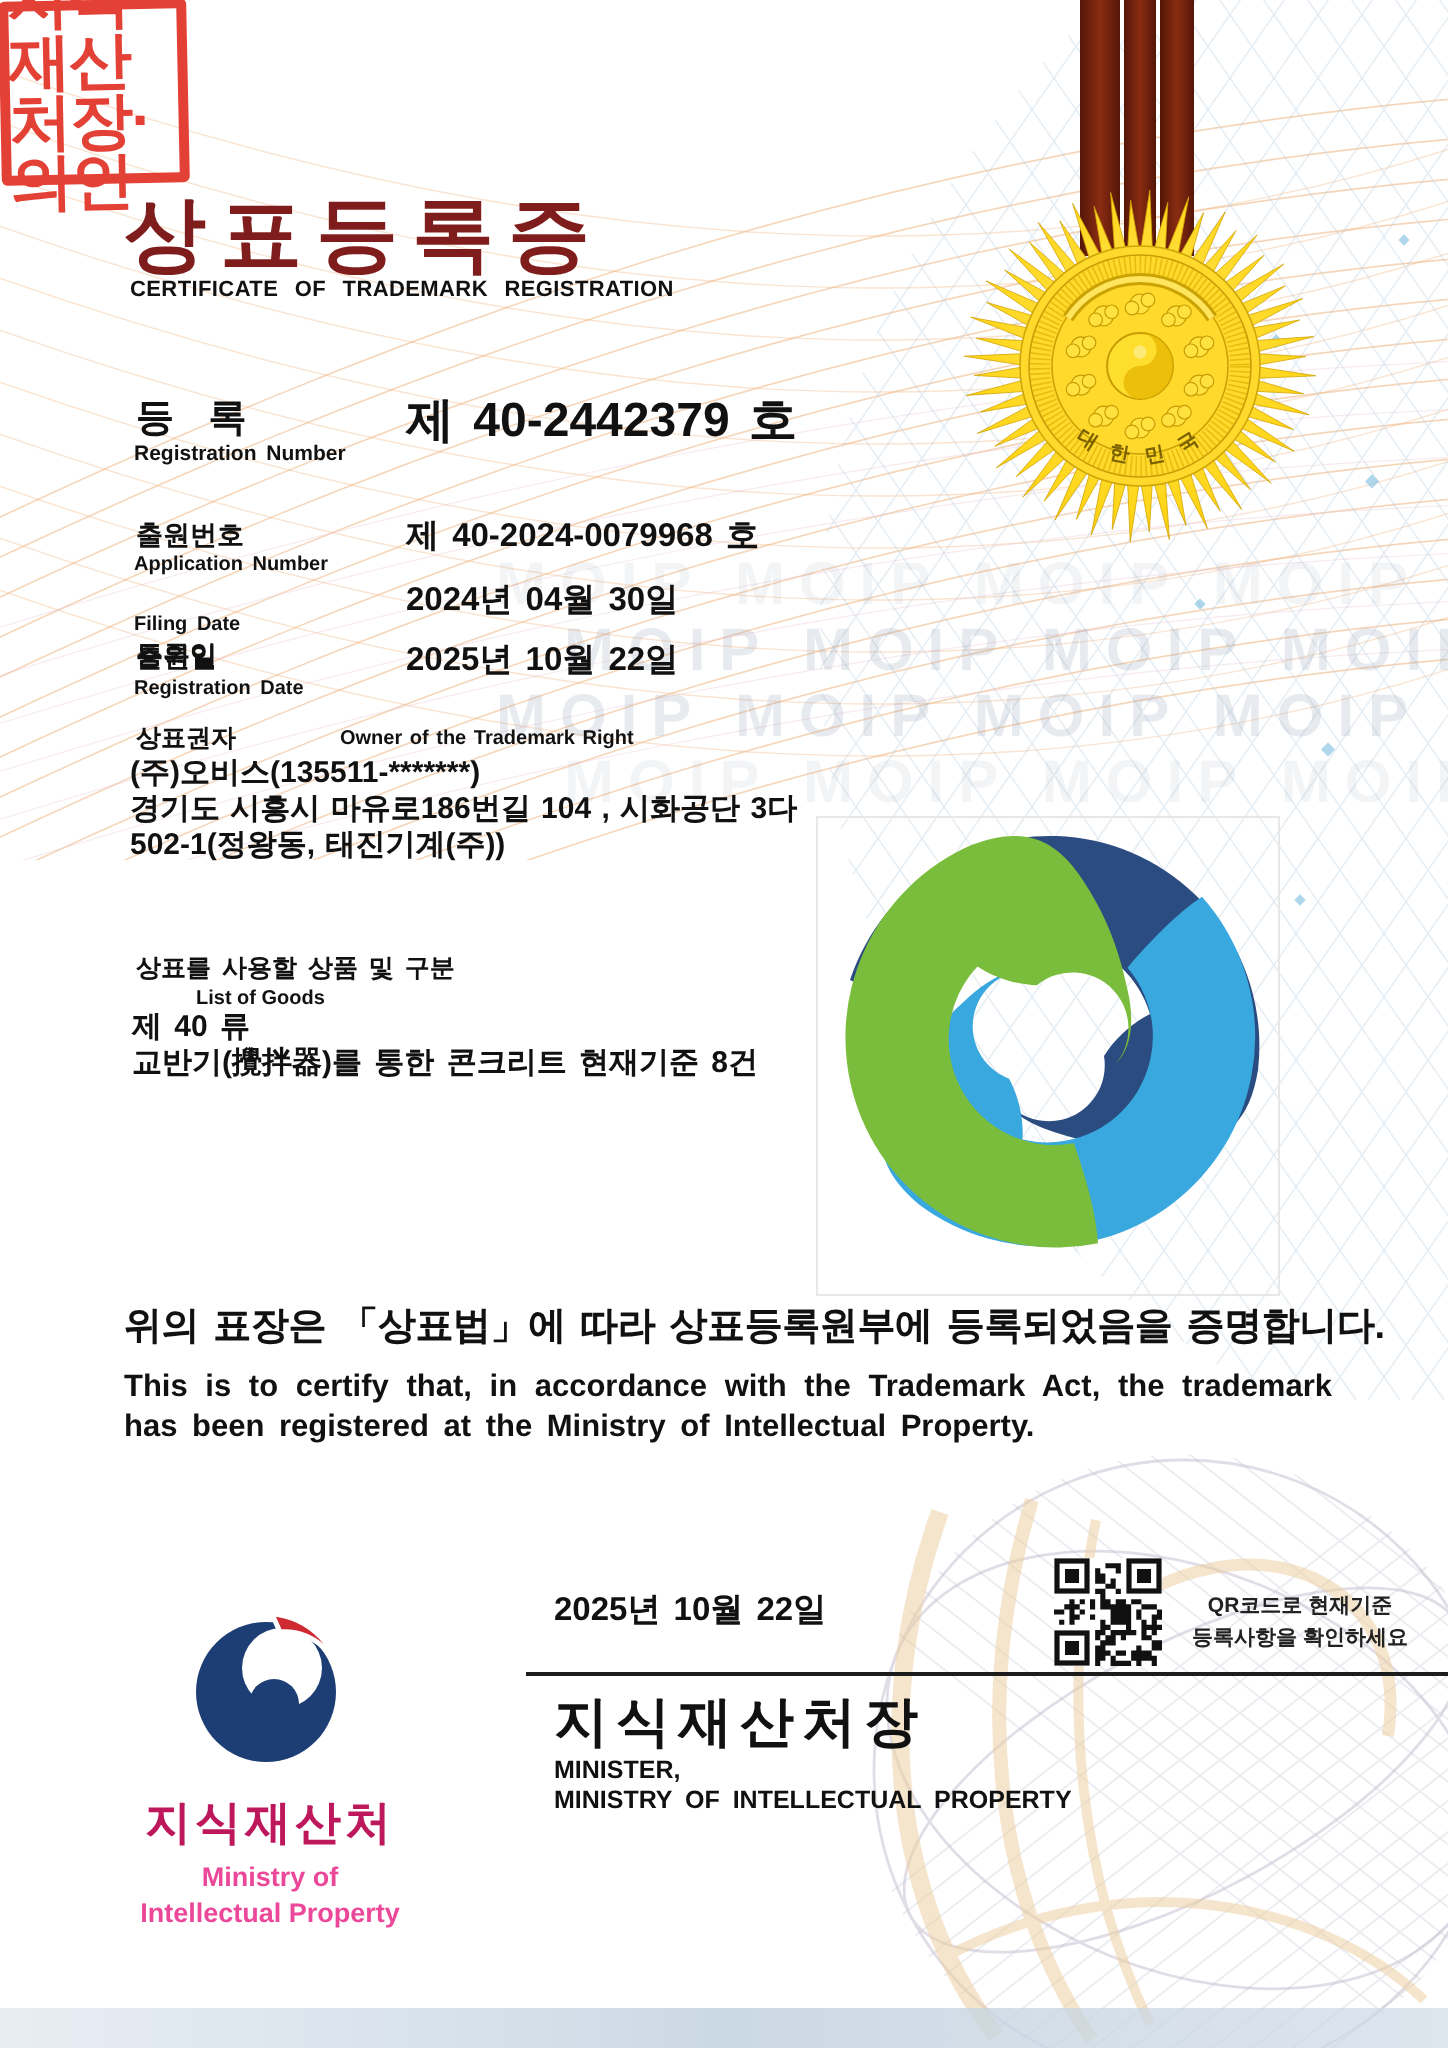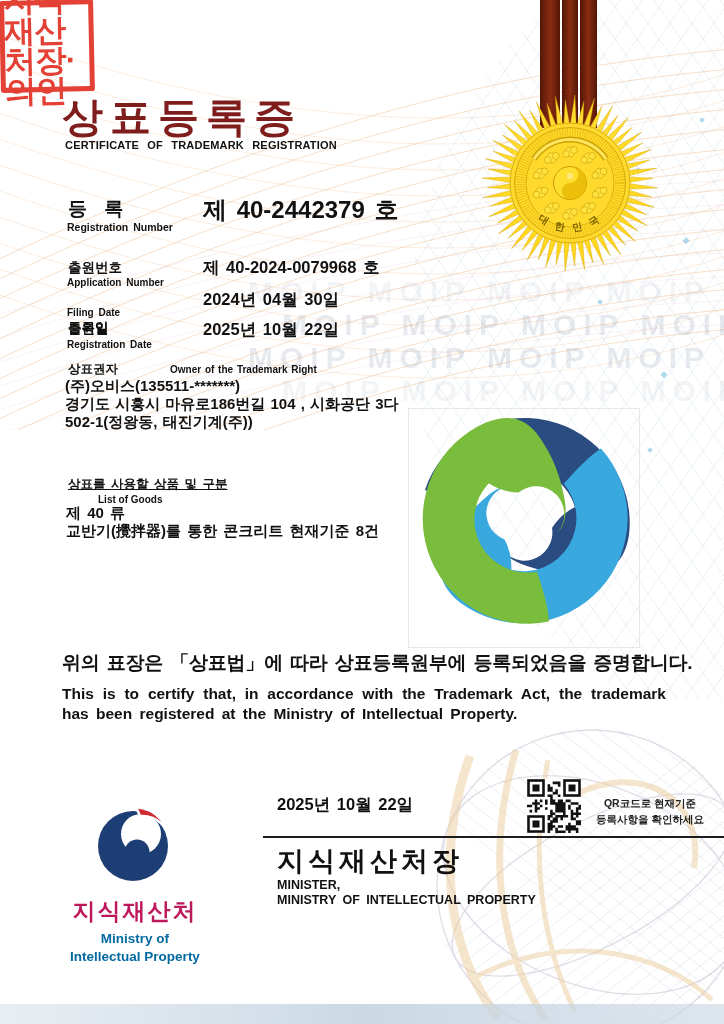--- a/index.html
+++ b/index.html
@@ -12,42 +12,42 @@
   .subtitle{left:65px;top:139px;font-size:11px;font-weight:bold;word-spacing:5px;letter-spacing:.2px;}
   .reg-label{left:68px;top:196px;font-size:19px;font-weight:bold;letter-spacing:6px;}
   .reg-sub{left:67px;top:221px;font-size:10.5px;font-weight:bold;word-spacing:2px;}
   .reg-value{left:203px;top:194px;font-size:24px;font-weight:bold;word-spacing:3px;}
   .f-label{font-size:13.5px;font-weight:bold;}
   .f-sub{font-size:10px;font-weight:bold;word-spacing:2px;}
   .f-value{font-size:16.5px;font-weight:bold;word-spacing:2px;}
   .owner-label{left:68px;top:361px;font-size:12.5px;font-weight:bold;}
   .owner-sub{left:170px;top:364px;font-size:10px;font-weight:bold;word-spacing:1px;}
   .owner-line{left:65px;font-size:15px;font-weight:bold;word-spacing:1px;}
-  .goods-label{left:68px;top:476px;font-size:12.5px;font-weight:bold;word-spacing:2px;text-decoration:underline;}
+  .goods-label{left:68px;top:476px;font-size:12.5px;font-weight:bold;word-spacing:2px;}
   .goods-sub{left:66px;top:494px;font-size:10px;font-weight:bold;padding-left:32px;}
   .goods-line{left:66px;font-size:15px;font-weight:bold;word-spacing:2px;}
   .cert-ko{left:62px;top:650px;font-size:19px;font-weight:bold;word-spacing:2px;letter-spacing:-0.2px;}
   .cert-en{left:62px;top:684px;width:604px;font-size:15.5px;font-weight:bold;line-height:1.3;
            text-align:justify;word-spacing:3px;}
   .issue-date{left:277px;top:794px;font-size:16.5px;font-weight:bold;word-spacing:2px;}
   .rule{left:263px;top:836px;width:461px;height:2px;background:#1c1c1c;z-index:3;position:absolute;}
   .minister-ko{left:277px;top:843px;font-size:27px;font-weight:800;letter-spacing:4px;}
   .minister-en1{left:277px;top:878px;font-size:12.5px;font-weight:bold;}
   .minister-en2{left:277px;top:893px;font-size:12.5px;font-weight:bold;word-spacing:3px;}
   .qr-caption{left:588px;top:795px;font-size:10.5px;font-weight:bold;line-height:1.55;color:#222;
               text-align:center;width:124px;}
   #qrbox{left:527px;top:779px;width:54px;height:54px;z-index:3;position:absolute;}
   #seal{left:490px;top:848px;width:84px;height:82px;border:5px solid #e23126;border-radius:3px;
         z-index:4;display:flex;flex-direction:column;justify-content:center;align-items:center;
         color:#e23126;font-weight:800;transform:rotate(-1.2deg);opacity:.92;background:transparent;}
   #seal div{font-size:31px;line-height:.98;letter-spacing:-1px;transform:scaleX(1.02);}
   #govlogo{left:88px;top:800px;z-index:3;position:absolute;}
   .agency-ko{left:55px;top:896px;width:160px;text-align:center;font-size:23px;font-weight:600;
              color:#be185d;letter-spacing:2px;}
-  .agency-en{left:55px;width:160px;text-align:center;font-size:13.5px;font-weight:bold;color:#0369a1;line-height:1.3;}
+  .agency-en{left:55px;width:160px;text-align:center;font-size:13.5px;font-weight:bold;color:#ec4899;line-height:1.3;}
   .mark-border{left:408px;top:408px;width:230px;height:238px;border:1px solid #e7e7e7;z-index:1;position:absolute;}
 </style>
 </head>
 <body>
 <div id="page">
 
 <svg id="bg" width="724" height="1024" viewBox="0 0 724 1024">
   <defs>
     <clipPath id="clipTop">
           <rect x="0" y="0" width="724" height="430"></rect>

